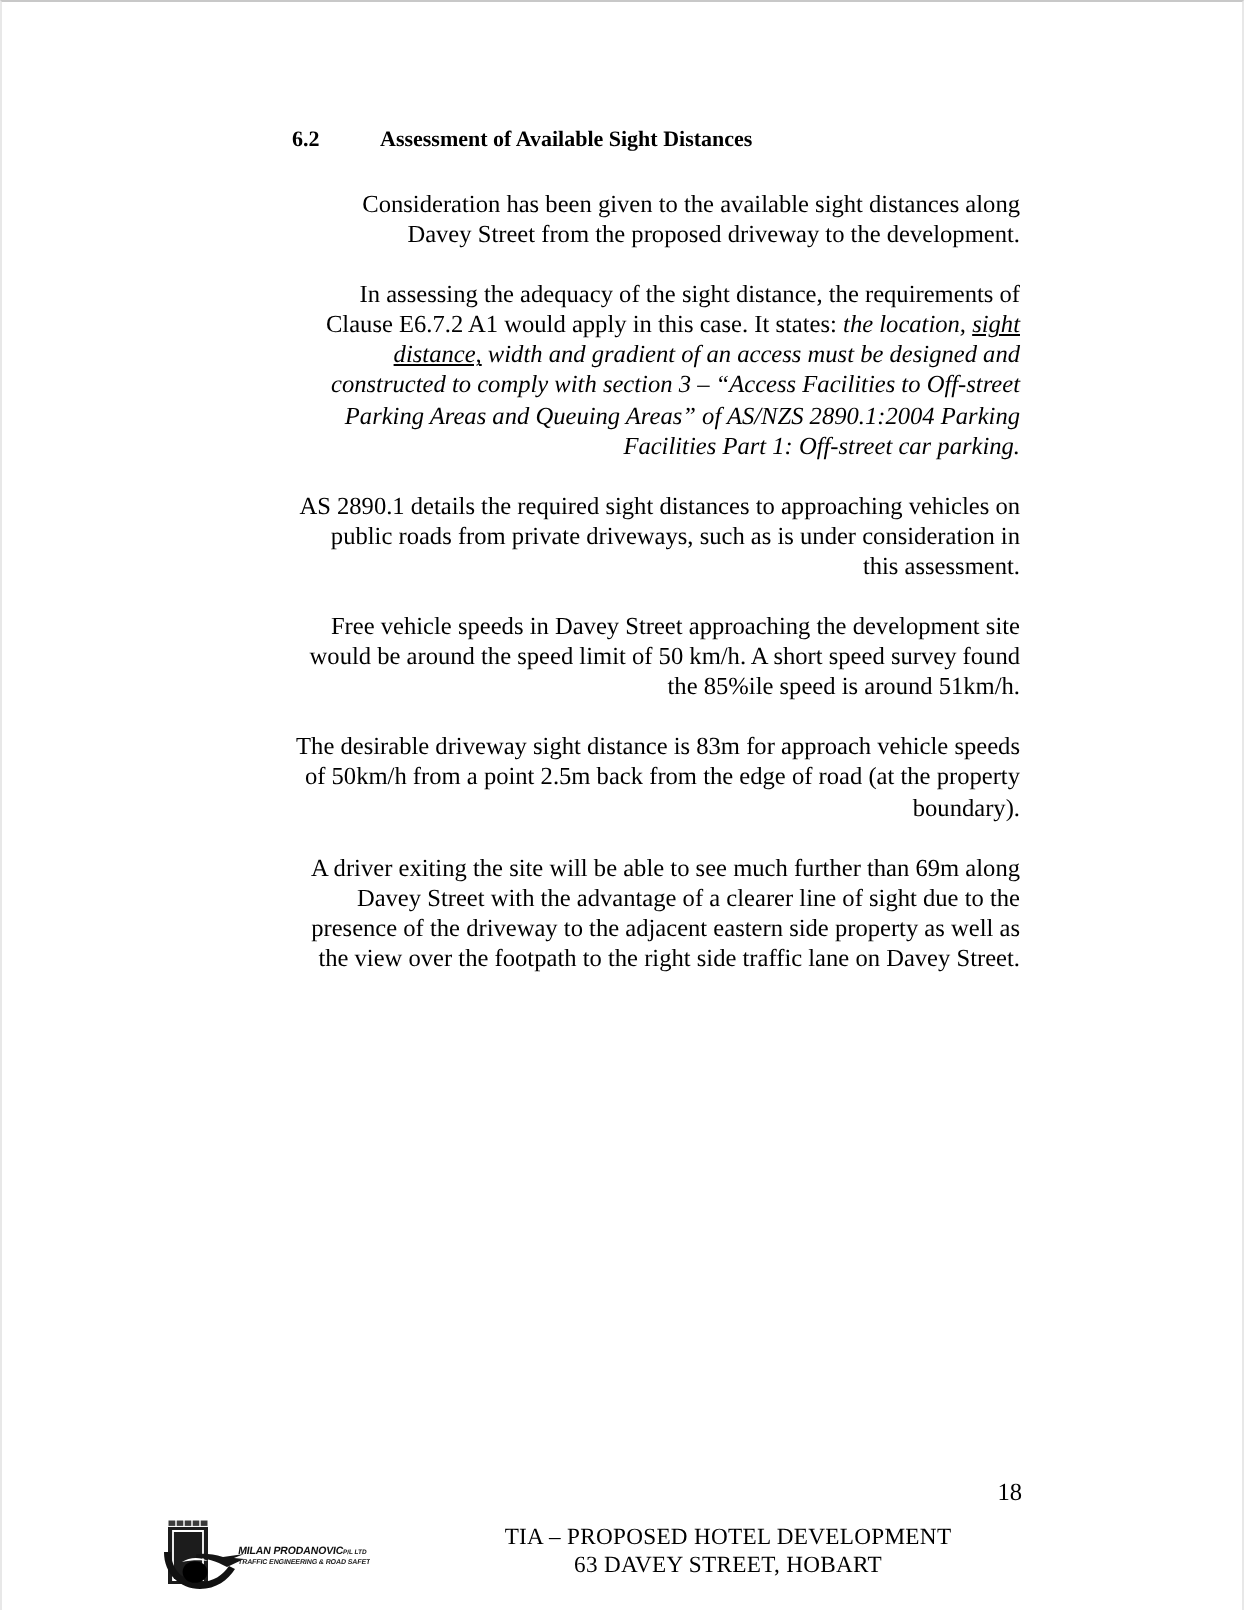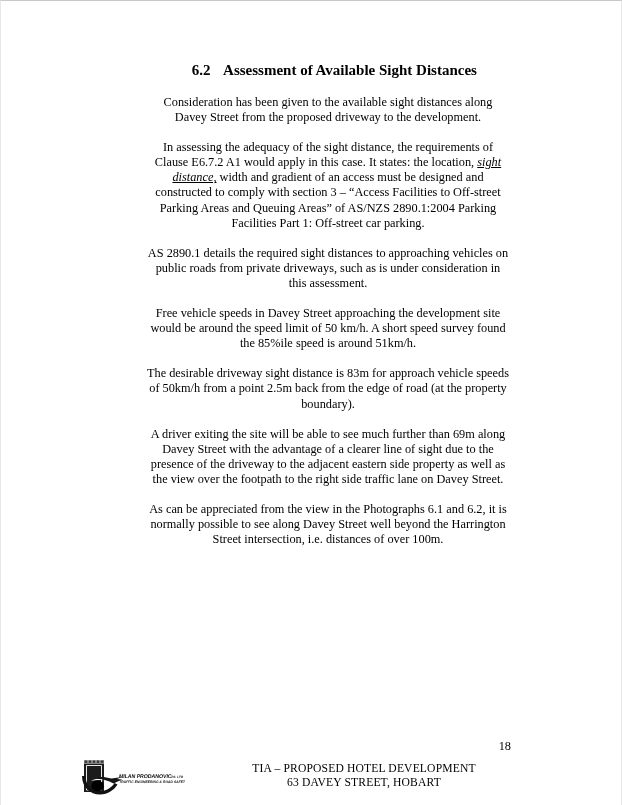--- a/index.html
+++ b/index.html
@@ -27,37 +27,37 @@
     box-sizing: border-box;
   }
   .content {
     position: absolute;
     left: 145px;
     top: 62px;
     width: 364px;
   }
   .section-heading {
     font-weight: bold;
-    font-size: 15px;
+    font-size: 11px;
     line-height: 15px;
     margin: 0 0 17px 0;
     white-space: nowrap;
-    text-align: center;
   }
   .section-heading .num {
     display: inline-block;
     width: 44px;
   }
   p.body-par {
     font-size: 12.3px;
     line-height: 15.1px;
     margin: 0 0 15px 0;
-    text-align: center;
+    text-align: right;
   }
   .ital {
+    font-style: italic;
   }
   .ital-u {
     font-style: italic;
     text-decoration: underline;
   }
   .page-number {
     position: absolute;
     left: 470px;
     top: 738px;
     width: 40px;
@@ -146,21 +146,20 @@
     <p class="body-par"><span>In assessing the adequacy of the sight distance, the requirements of Clause E6.7.2 A1 would apply in this case.  It states: </span><span class="ital">the location, </span><span class="ital-u">sight distance,</span><span class="ital"> width and gradient of an access must be designed and constructed to comply with section 3 – “Access Facilities to Off-street Parking Areas and Queuing Areas” of AS/NZS 2890.1:2004 Parking Facilities Part 1: Off-street car parking.</span></p>
 
     <p class="body-par">AS 2890.1 details the required sight distances to approaching vehicles on public roads from private driveways, such as is under consideration in this assessment.</p>
 
     <p class="body-par">Free vehicle speeds in Davey Street approaching the development site would be around the speed limit of 50 km/h.  A short speed survey found the 85%ile speed is around 51km/h.</p>
 
     <p class="body-par">The desirable driveway sight distance is 83m for approach vehicle speeds of 50km/h from a point 2.5m back from the edge of road (at the property boundary).</p>
 
     <p class="body-par">A driver exiting the site will be able to see much further than 69m along Davey Street with the advantage of a clearer line of sight due to the presence of the driveway to the adjacent eastern side property as well as the view over the footpath to the right side traffic lane on Davey Street.</p>
 
-    <p class="body-par">As can be appreciated from the view in the Photographs 6.1 and 6.2, it is normally possible to see along Davey Street well beyond the Harrington Street intersection, i.e. distances of over 100m.</p>
 
   </div>
 
   <div class="page-number">18</div>
 
   <div class="footer">
     <div class="footer-center">
       <div>TIA – PROPOSED HOTEL DEVELOPMENT</div>
       <div>63 DAVEY STREET, HOBART</div>
     </div>

